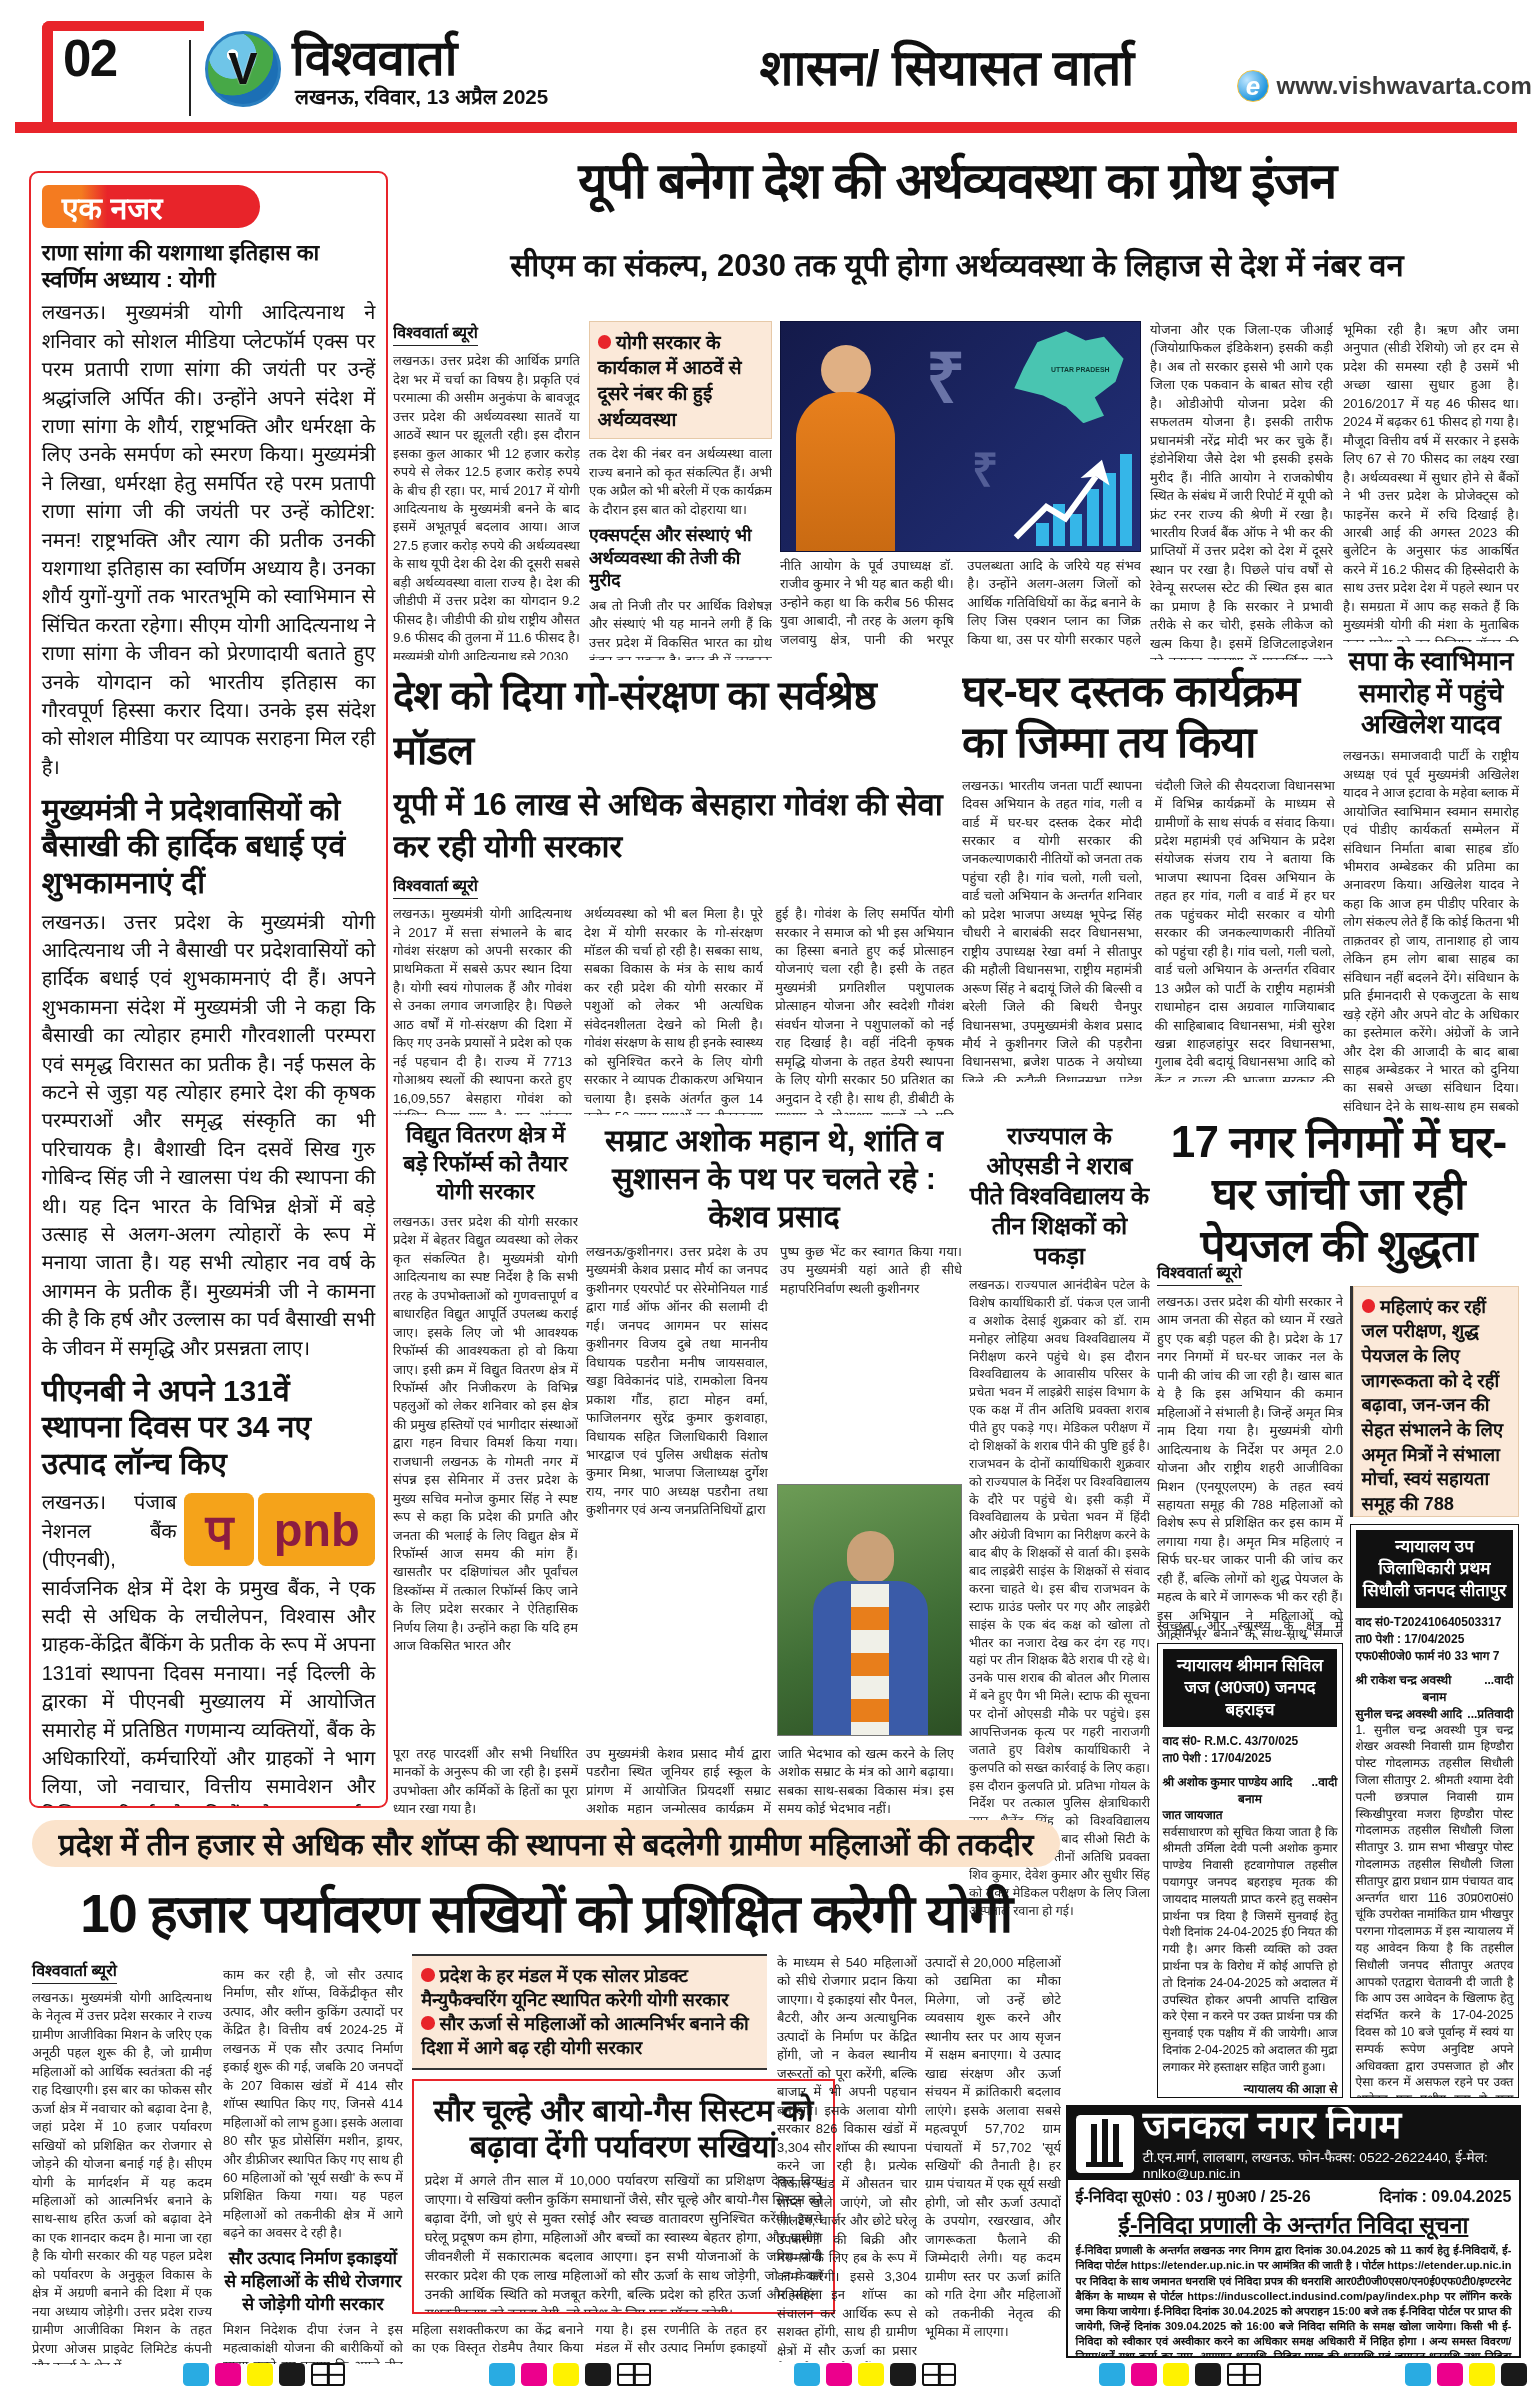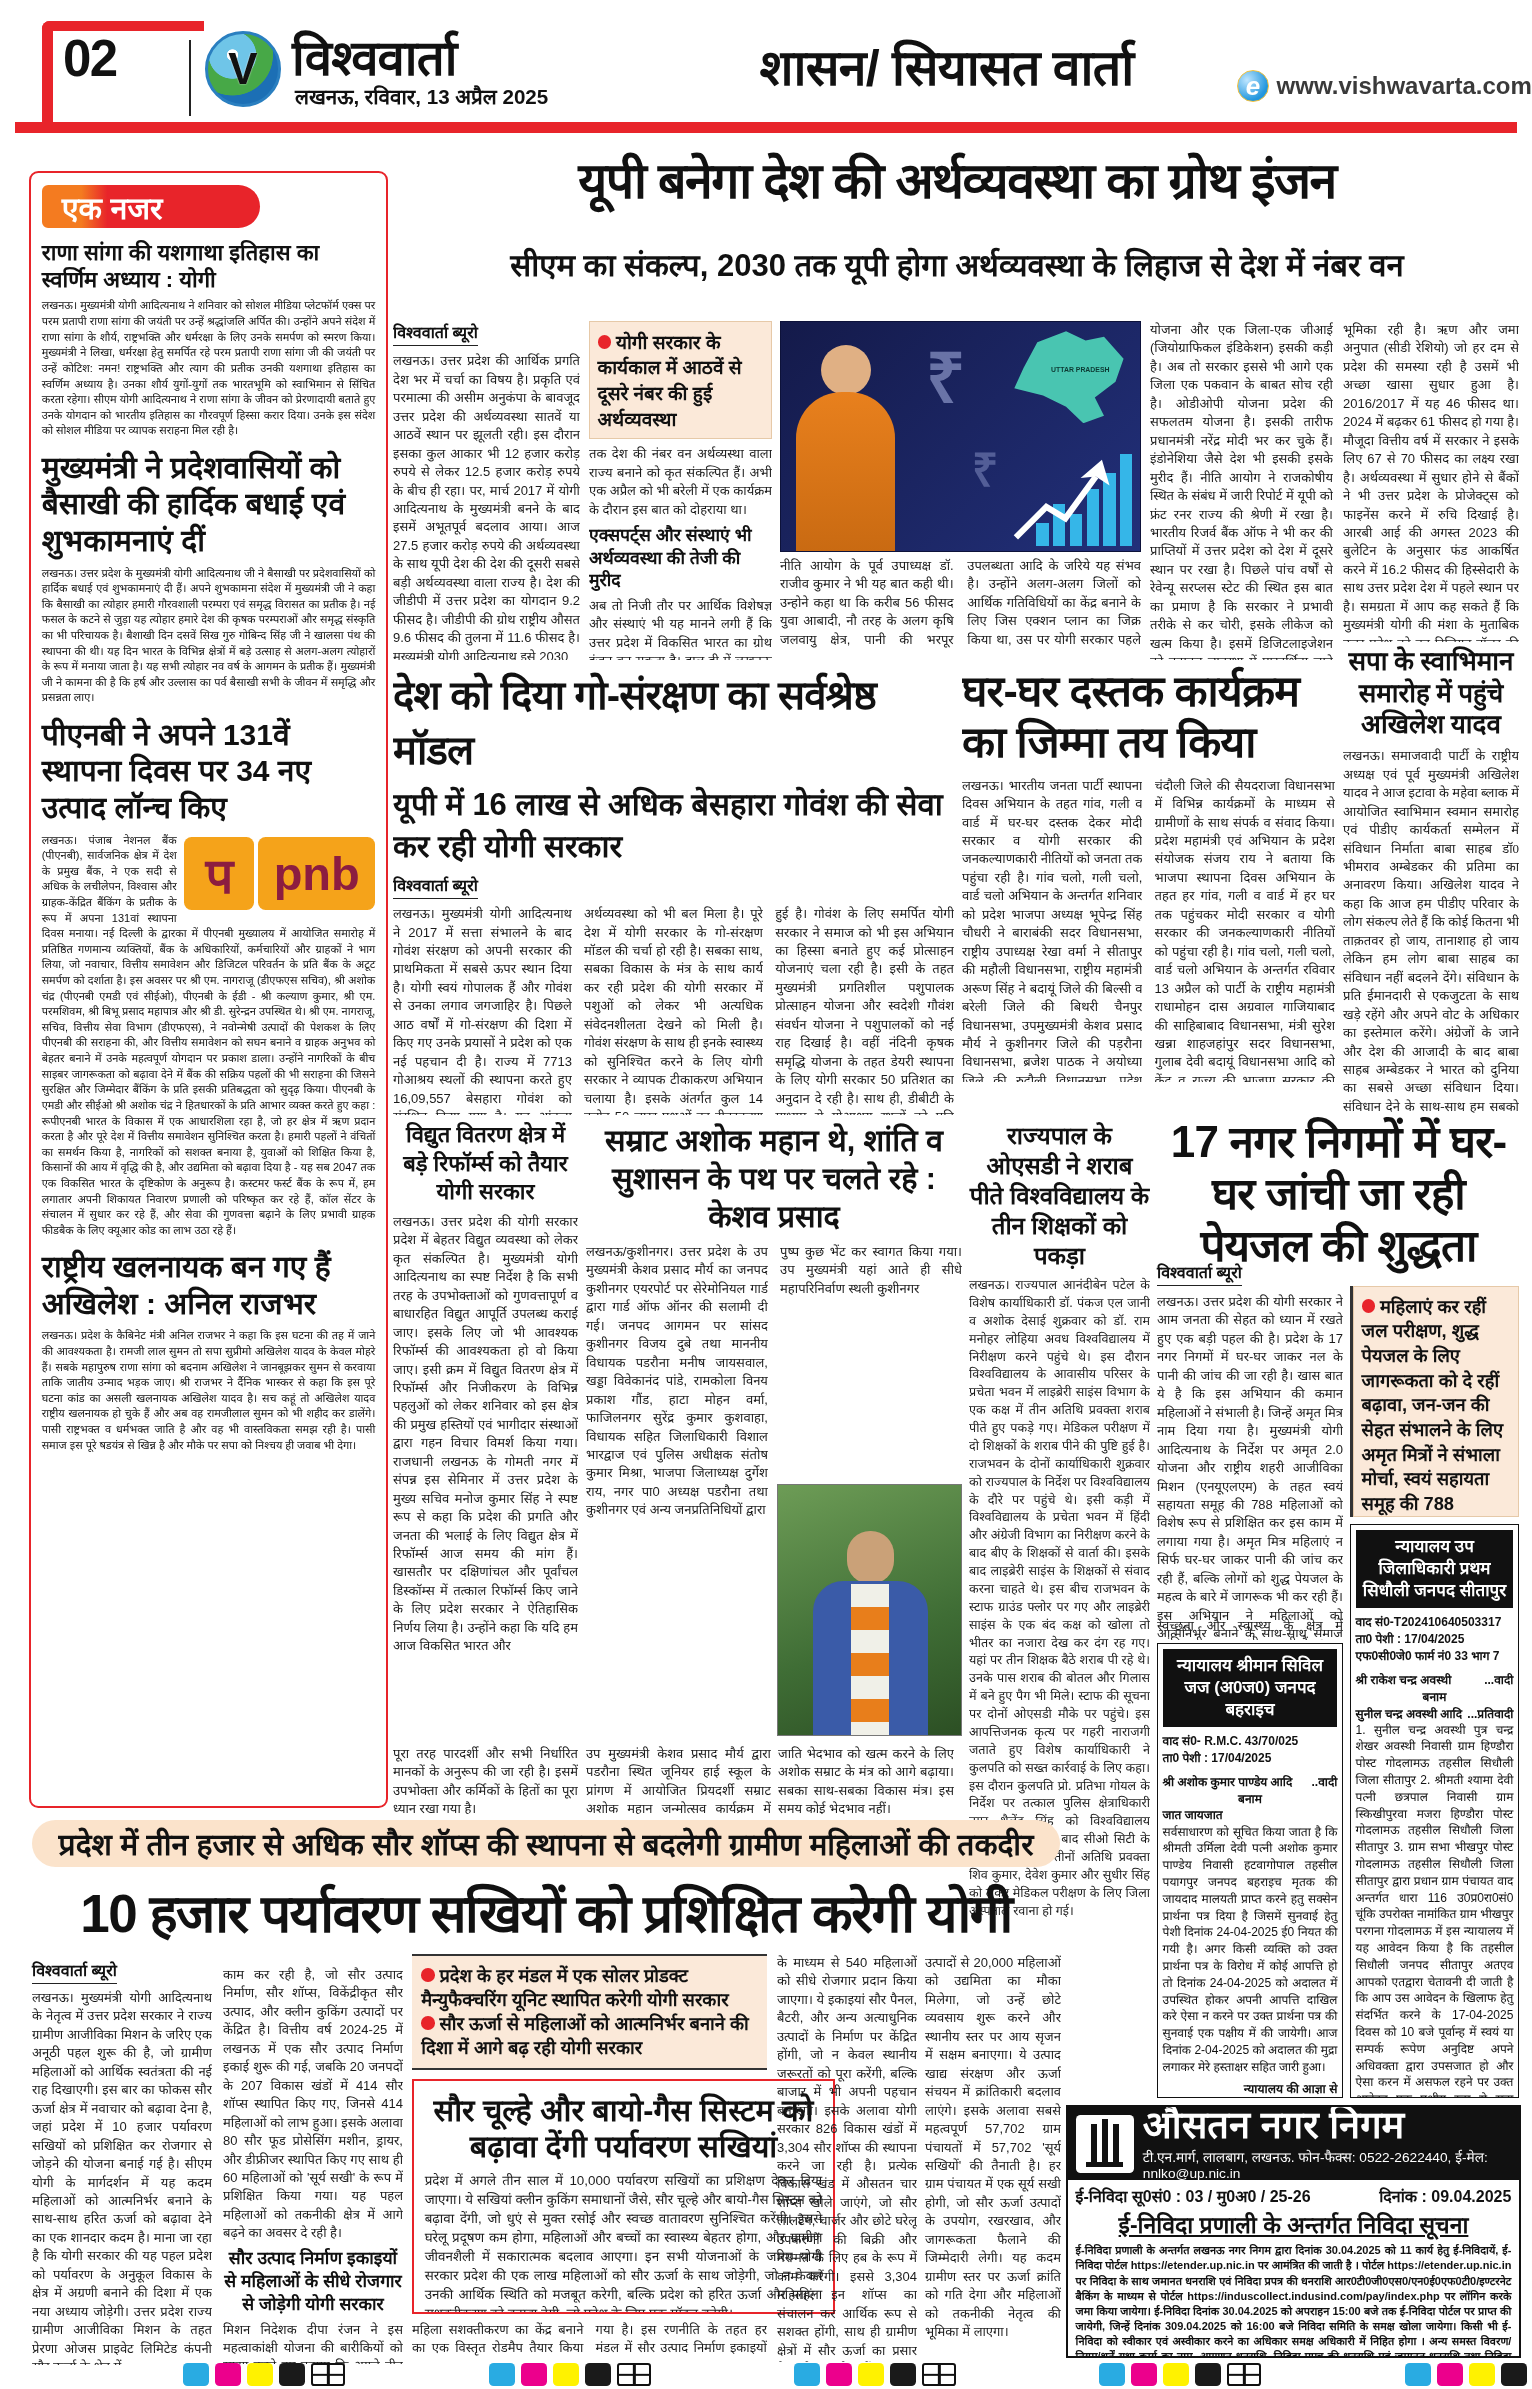--- a/index.html
+++ b/index.html
@@ -23,21 +23,21 @@
   #dateline { left:295px; top:82px; font-size:20.6px; font-weight:bold; }
   #section { left:626px; top:32px; width:641px; font-size:50px; font-weight:bold; text-align:center; letter-spacing:-0.8px; }
   #web { left:1237px; top:70px; display:flex; align-items:center; gap:7.6px; }
   #web .e-ic { width:32px; height:32px; border-radius:50%; background:radial-gradient(circle at 30% 30%, #bfe6ff, #2196de 70%); color:#fff; font-weight:bold; font-style:italic; font-size:26px; display:flex; align-items:center; justify-content:center; border:1.5px solid #f3c13d; }
   #web .url { font-size:24px; font-weight:bold; color:#3a3a3a; }
   
   #sidebar { left:29px; top:171px; width:359px; height:1637px; border:2.3px solid #e8242a; border-radius:9.2px; padding:12.2px 10.7px; background:#fff; }
   #sb-tab { width:218px; height:43px; border-radius:6.1px 21.4px 21.4px 6.1px; background:linear-gradient(90deg,#f47b20 0 18%, #e8242a 30% 100%); color:#fff; font-size:30.5px; font-weight:bold; display:flex; align-items:center; padding-left:20px; margin-bottom:10.7px; }
   .sb-h { font-weight:bold; font-size:22px; line-height:1.25; margin:7.6px 0 4.6px; }
   .sb-h2 { font-weight:bold; font-size:30px; line-height:1.22; margin:10.7px 0 6.1px; }
-  .sb-b { text-align:justify; font-size:11px; line-height:1.42; }
+  .sb-b { text-align:justify; font-size:20px; line-height:1.42; }
   #pnb-logo { float:right; width:191px; height:73px; margin:4.6px 0 4.6px 7.6px; display:flex; gap:3.8px; }
   #pnb-logo .sq { width:70px; height:73px; background:#f5a31a; border-radius:7.6px; color:#8c1d40; font-size:49px; font-weight:bold; display:flex; align-items:center; justify-content:center; }
   #pnb-logo .tx { flex:1; background:#f5a31a; border-radius:7.6px; color:#8c1d40; font-size:47px; font-weight:bold; display:flex; align-items:center; justify-content:center; font-family:"Liberation Sans",sans-serif; }
   
   #lead-hl { left:393px; top:145px; width:1128px; font-size:50px; font-weight:bold; text-align:center; letter-spacing:-1.5px; }
   #lead-sub { left:393px; top:243px; width:1128px; font-size:31px; font-weight:bold; text-align:center; }
   .lead-col { top:321px; height:339px; }
   #l-c1 { left:393px; width:187px; }
   #l-c2 { left:589px; width:183px; }
   #l-c4 { left:1150px; width:183px; }
@@ -325,21 +325,21 @@
 
 <div class="abs clip" id="ad">
   <div class="adh">
     <div class="lg">
         <i class="p1"></i>
         <i class="p2"></i>
         <i class="p3"></i>
         <i class="base"></i>
       </div>
     <div class="adt">
-      <div class="t1">औसतन नगर निगम</div>
+      <div class="t1">जनकल नगर निगम</div>
       <div class="t2">टी.एन.मार्ग, लालबाग, लखनऊ. फोन-फैक्स: 0522-2622440, ई-मेल: nnlko@up.nic.in</div>
     </div>
   </div>
   <div class="meta">
     <span>ई-निविदा सू0सं0 : 03 / मु0अ0 / 25-26</span>
     <span>दिनांक : 09.04.2025</span>
   </div>
   <div class="sub">ई-निविदा प्रणाली के अन्तर्गत निविदा सूचना</div>
   <div class="bd">ई-निविदा प्रणाली के अन्तर्गत लखनऊ नगर निगम द्वारा दिनांक 30.04.2025 को 11 कार्य हेतु ई-निविदायें, ई-निविदा पोर्टल https://etender.up.nic.in पर आमंत्रित की जाती है । पोर्टल https://etender.up.nic.in पर निविदा के साथ जमानत धनराशि एवं निविदा प्रपत्र की धनराशि आर0टी0जी0एस0/एन0ई0एफ0टी0/इण्टरनेट बैकिंग के माध्यम से पोर्टल https://induscollect.indusind.com/pay/index.php पर लॉगिन करके जमा किया जायेगा। ई-निविदा दिनांक 30.04.2025 को अपराहन 15:00 बजे तक ई-निविदा पोर्टल पर प्राप्त की जायेगी, जिन्हें दिनांक 309.04.2025 को 16:00 बजे निविदा समिति के समक्ष खोला जायेगा। किसी भी ई-निविदा को स्वीकार एवं अस्वीकार करने का अधिकार समक्ष अधिकारी में निहित होगा । अन्य समस्त विवरण/नियम/शर्तें यथा कार्य का नाम, आगणन धनराशि, निविदा प्रपत्र की धनराशि एवं जमानत धनराशि तथा निविदा प्रपत्र पोर्टल https://etender.up.nic.in पर उपलब्ध है।</div>
 

